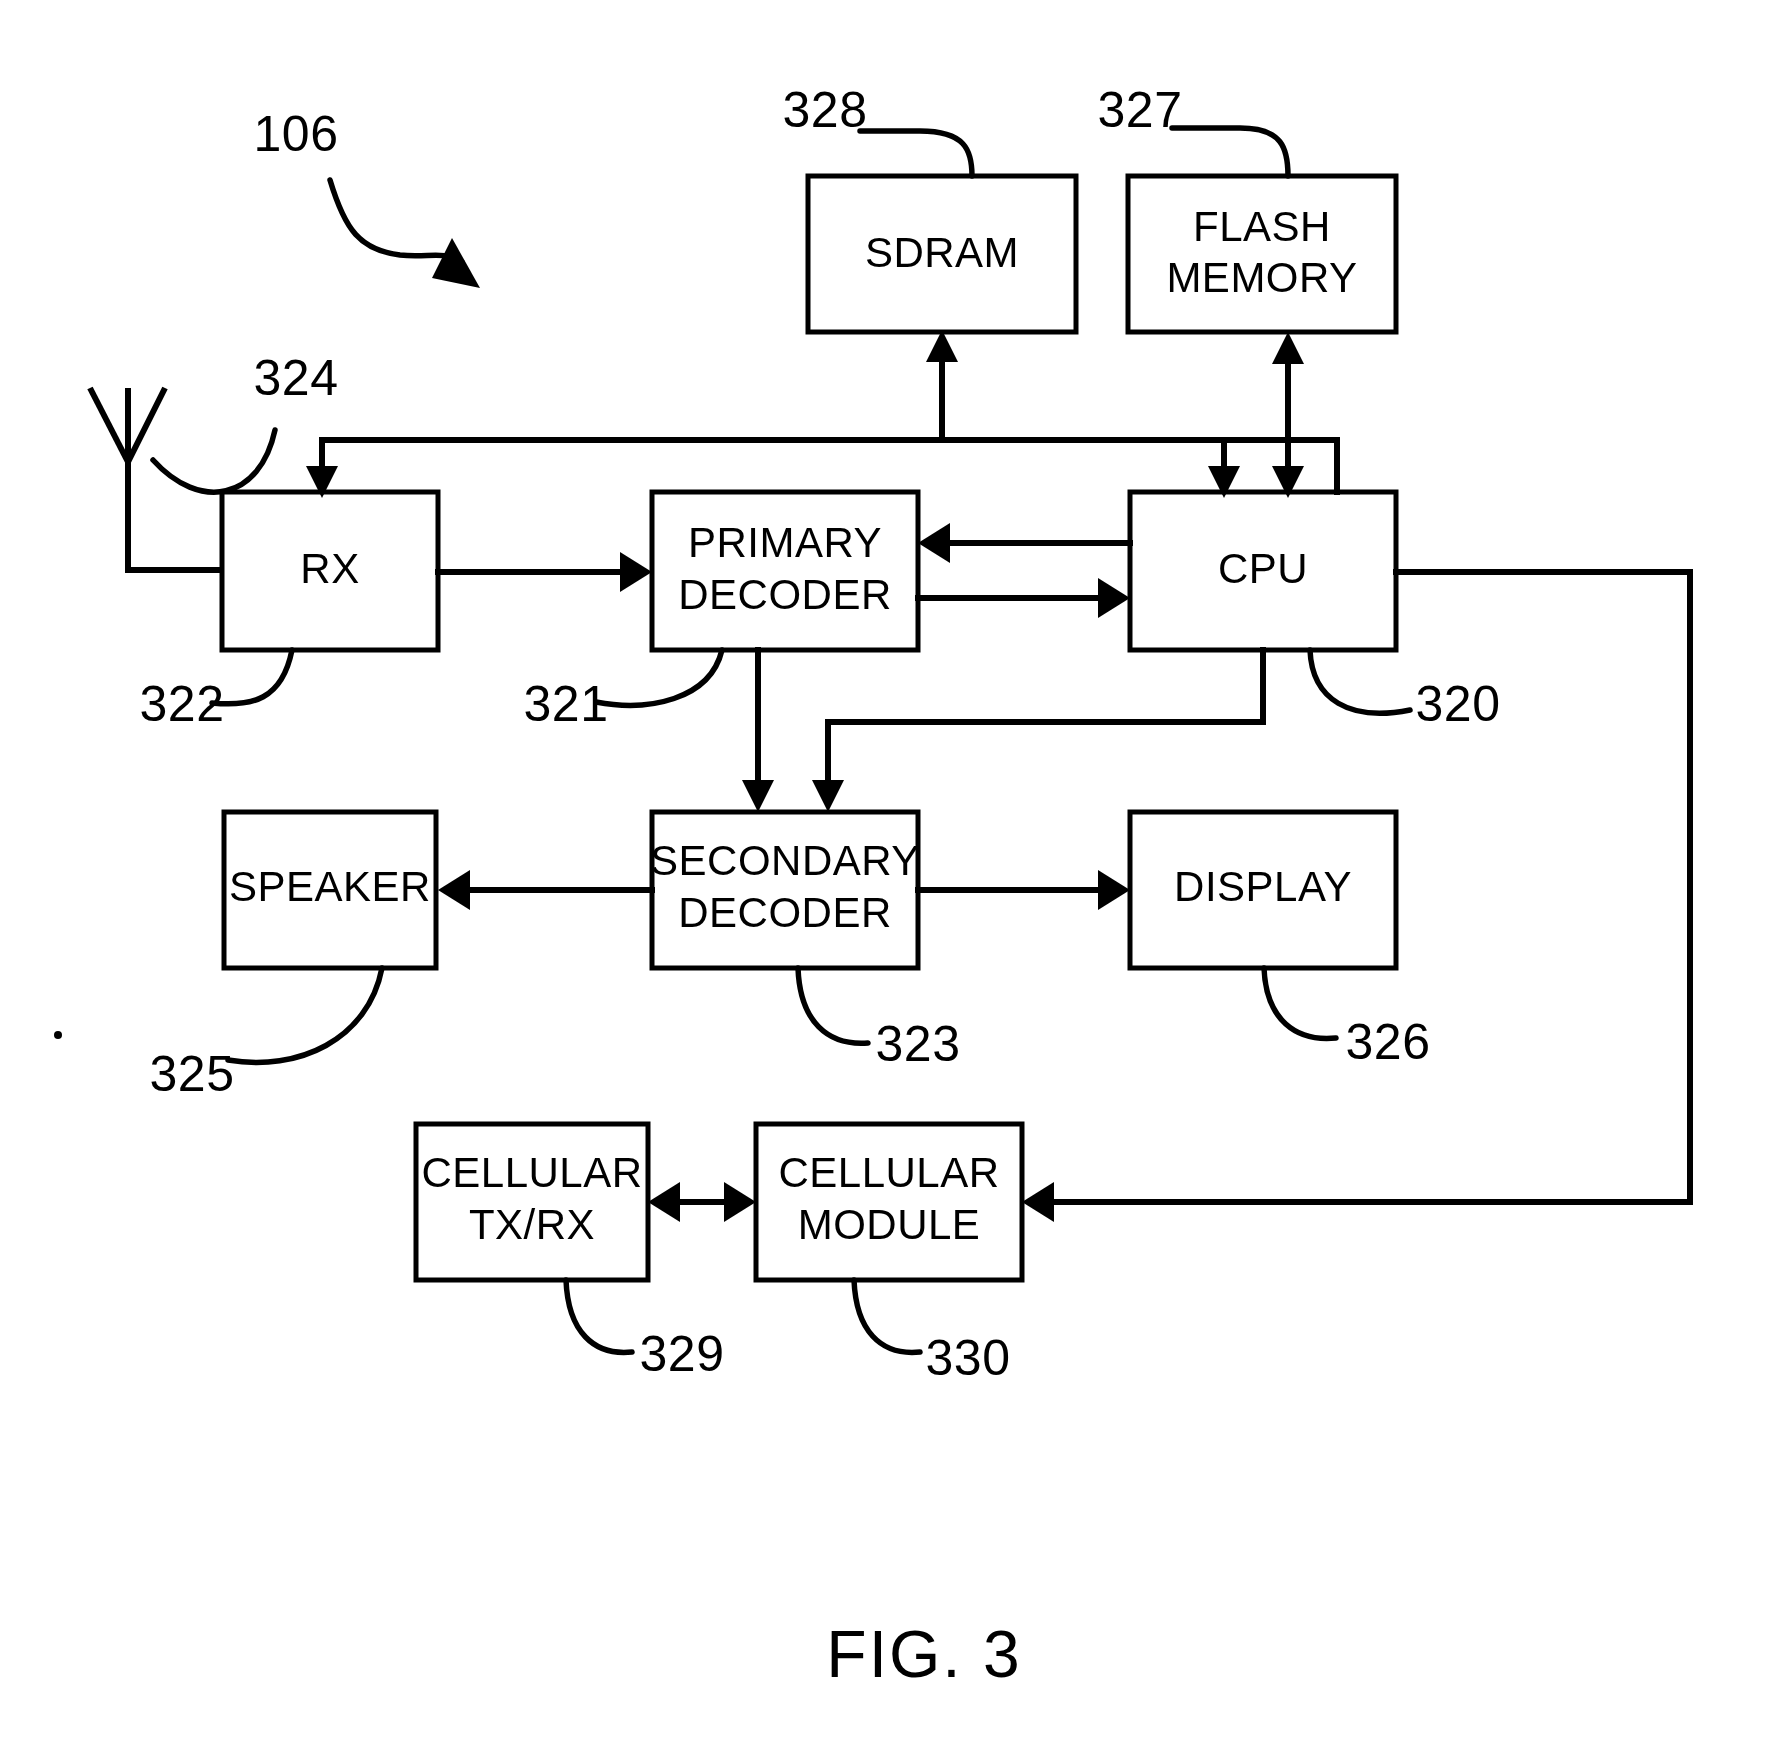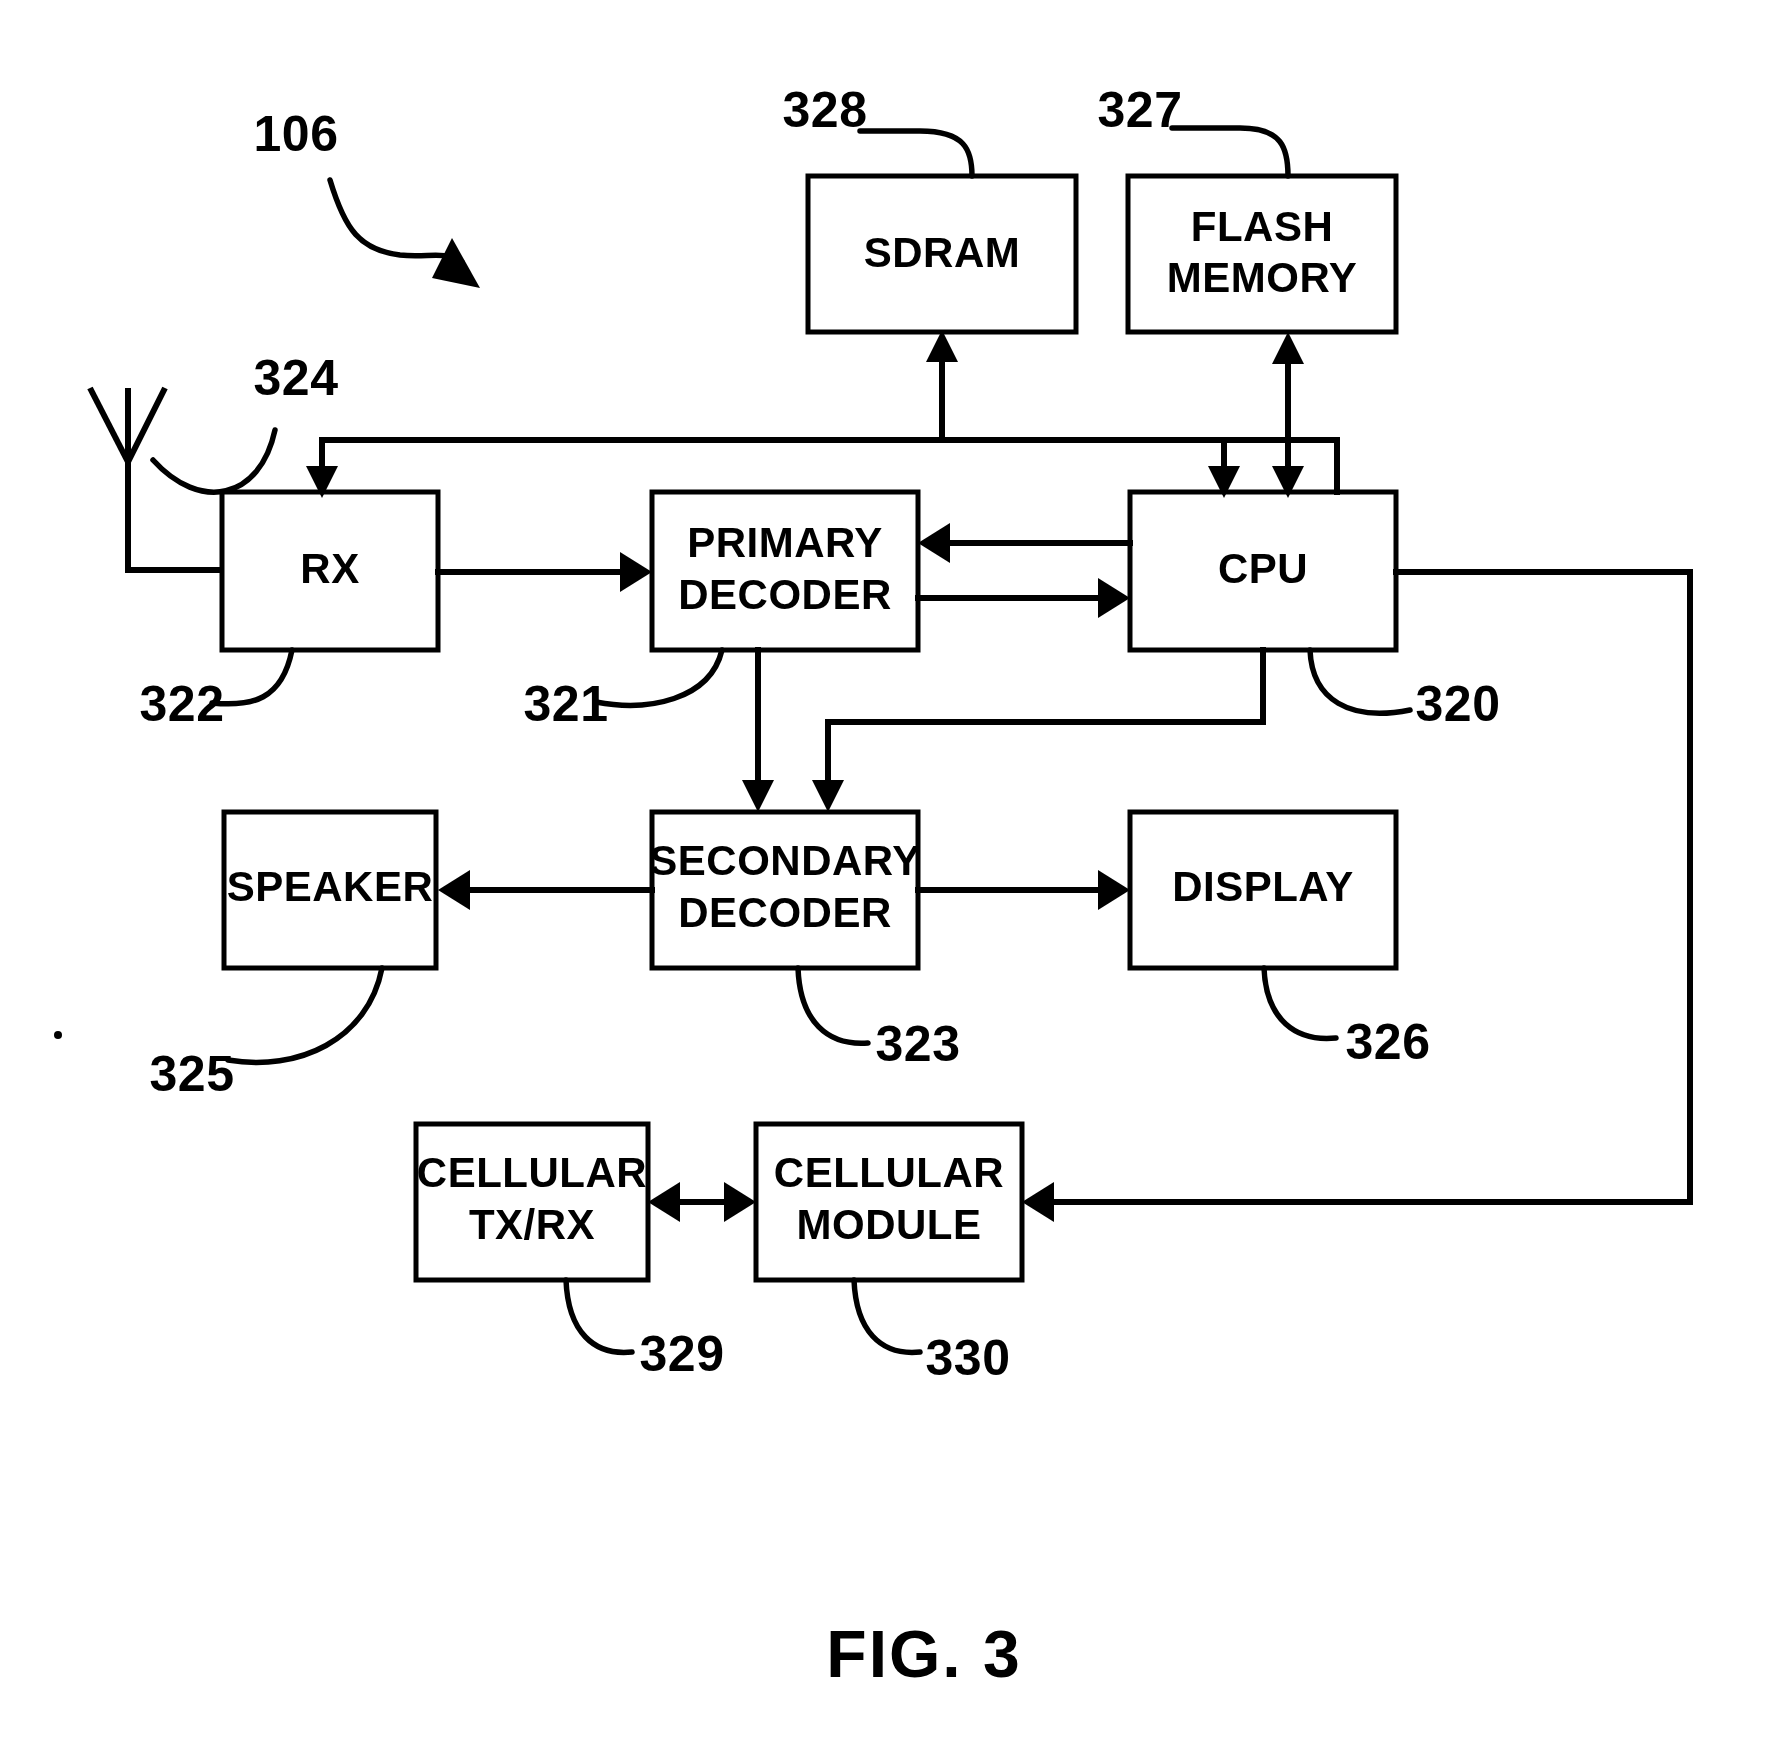--- a/index.html
+++ b/index.html
@@ -11,21 +11,20 @@
     width: 1768px;
     height: 1755px;
     font-family: "Liberation Sans", sans-serif;
     color: #000000;
     overflow: hidden;
   }
   #figure-root {
     position: relative;
     width: 1768px;
     height: 1402px;
-    font-weight: bold;
   }
   #diagram-svg {
     position: absolute;
     left: 0;
     top: 0;
     width: 1768px;
     height: 1755px;
   }
   .box-label {
     font-family: "Liberation Sans", sans-serif;

